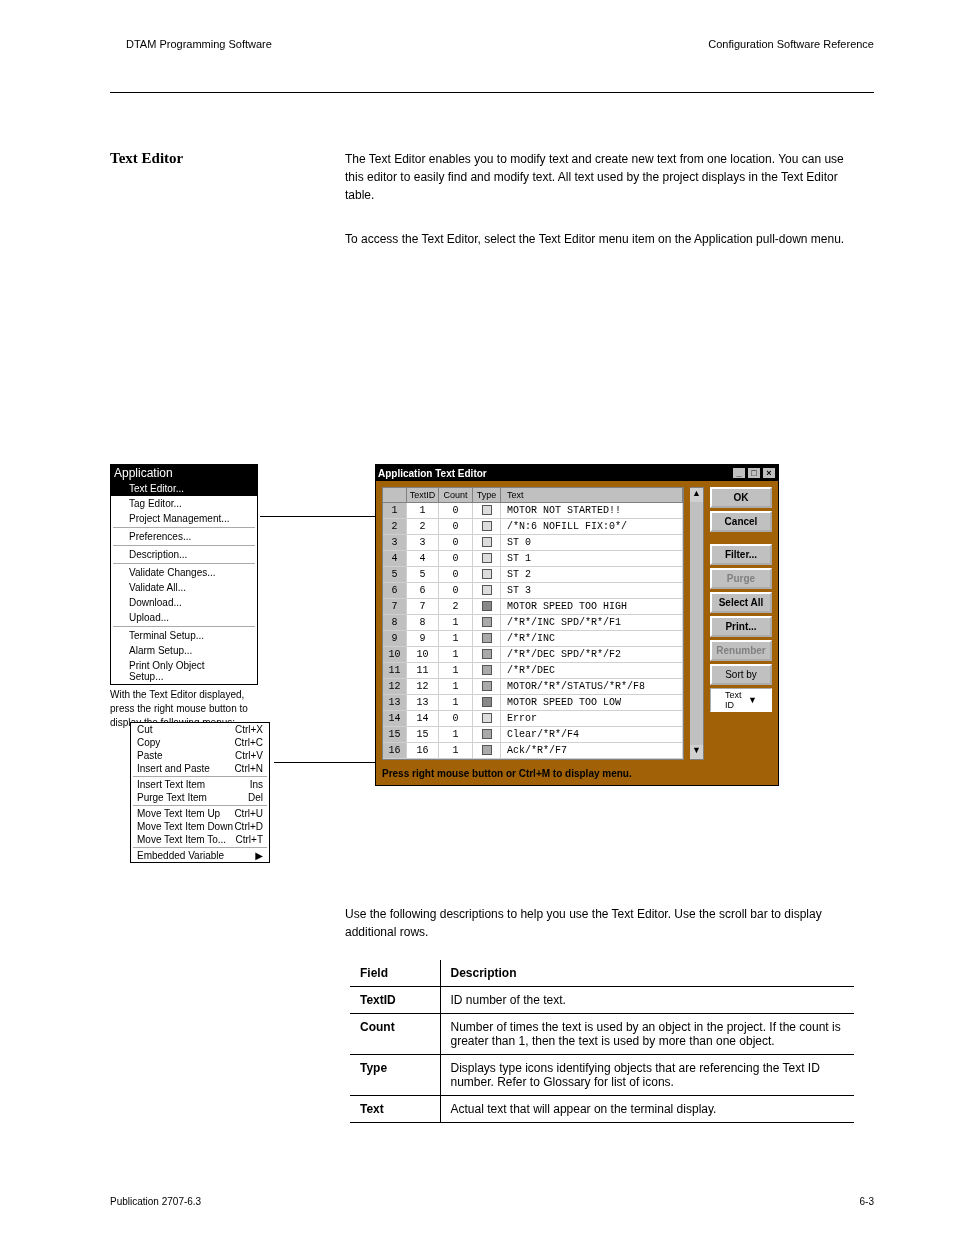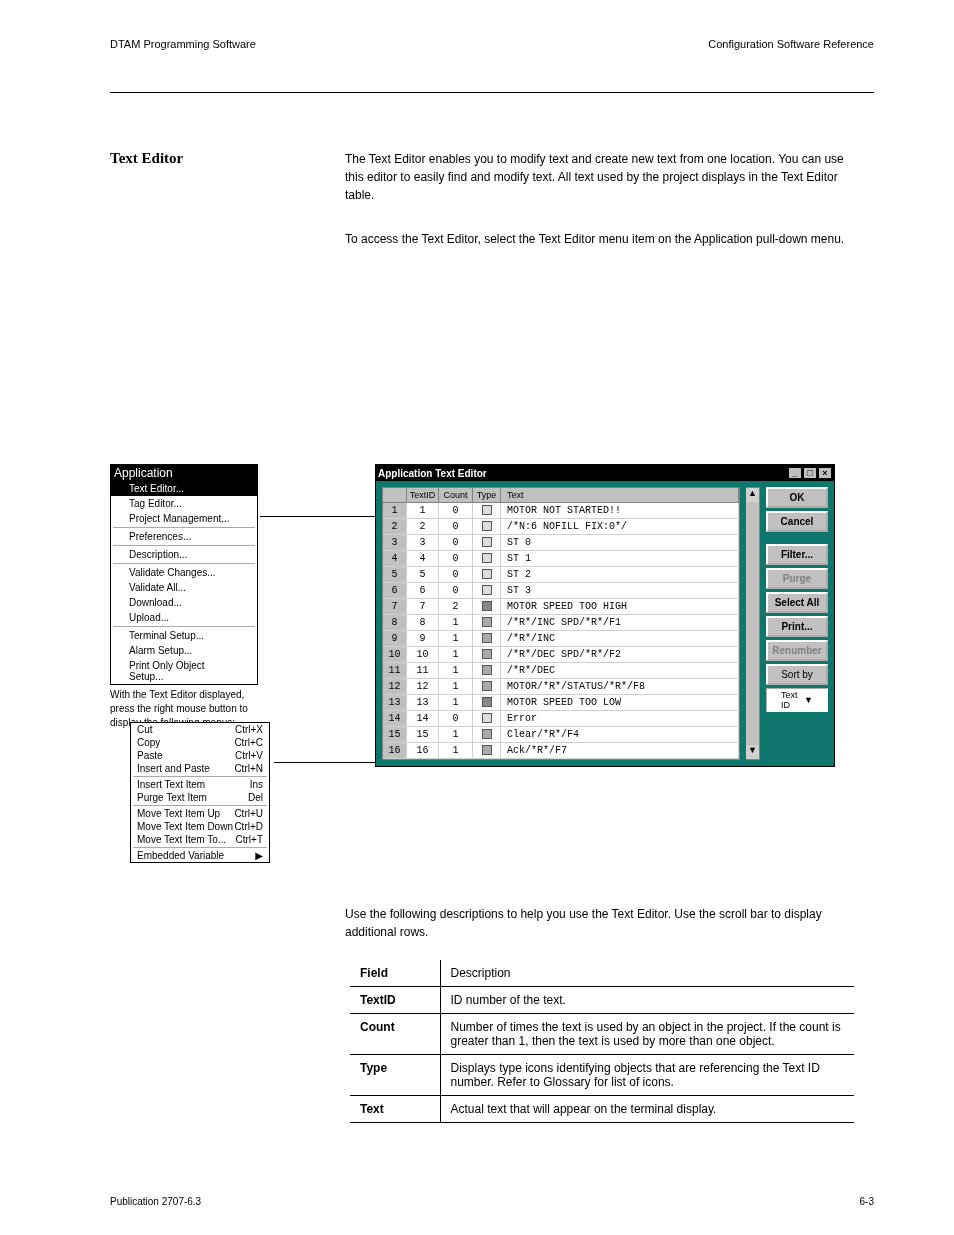--- a/index.html
+++ b/index.html
@@ -1,37 +1,37 @@
 <!DOCTYPE html>
 <html><head>
 <meta charset="utf-8">
 <style>
   *{box-sizing:border-box;margin:0;padding:0}
   html,body{width:954px;height:1235px;font-family:Arial,Helvetica,sans-serif;background:#fff;color:#000;position:relative}
-  .header{position:absolute;left:110px;top:38px;font-size:11px}
+  .header{position:absolute;left:126px;top:38px;font-size:11px}
   .hrule{position:absolute;left:110px;right:80px;height:1px;background:#000}
 
   .intro{position:absolute;left:345px;right:100px;font-size:12px;line-height:1.5}
 
   .bullet{position:absolute;left:110px;font-size:15px;font-weight:bold;color:#000;font-family:"Times New Roman",serif}
 
   
   .app-menu{position:absolute;left:110px;top:464px;width:148px;border:1px solid #000;background:#fff;font-size:10px;font-family:"MS Sans Serif",Arial,sans-serif}
   .app-menu .title{background:#000;color:#fff;padding:1px 3px;font-size:12px}
   .app-menu .hilite{background:#000;color:#fff;padding:2px 18px}
   .app-menu .item{padding:2px 18px}
   .app-menu .sep{border-top:1px solid #aaa;margin:1px 2px}
 
   
   .ctx-menu{position:absolute;left:130px;top:722px;width:140px;border:1px solid #000;background:#fff;font-size:10px;font-family:"MS Sans Serif",Arial,sans-serif}
   .ctx-menu .row{display:flex;justify-content:space-between;padding:1px 6px}
   .ctx-menu .sep{border-top:1px solid #aaa;margin:1px 2px}
 
   
-  .tewin{position:absolute;left:375px;top:464px;width:460px;border:1px solid #000;background:#0f766e;font-family:"MS Sans Serif",Arial,sans-serif}
+  .tewin{position:absolute;left:375px;top:464px;width:404px;border:1px solid #000;background:#a16207;font-family:"MS Sans Serif",Arial,sans-serif}
   .tewin .titlebar{display:flex;align-items:center;background:#000;color:#fff;font-size:10px;font-weight:bold;height:16px;padding:0 2px;justify-content:space-between}
   .tewin .titlebar .icons{display:flex;gap:1px}
   .tewin .titlebar .wib{width:14px;height:12px;background:#c0c0c0;border:1px solid #000;font-size:9px;text-align:center;line-height:10px;color:#000}
   .tewin .body{display:flex;padding:6px;gap:6px}
   .grid{background:#fff;border:1px solid #808080;flex:1;display:flex;flex-direction:column;font-size:9px}
   .ghead{display:flex;border-bottom:1px solid #808080}
   .ghead div{border-right:1px solid #808080;background:#c0c0c0;text-align:center;padding:2px 0;font-weight:normal}
   .grow{display:flex;border-bottom:1px solid #d0d0d0}
   .grow div{border-right:1px solid #d0d0d0;padding:1px 0;text-align:center;height:15px;line-height:13px;font-family:"Courier New",monospace;font-size:10px}
   .c-rowh{width:24px;background:#c0c0c0}
@@ -42,21 +42,21 @@
   .scroll{width:14px;background:#c0c0c0;border:1px solid #808080;border-left:none;display:flex;flex-direction:column;justify-content:space-between}
   .scroll .arrow{height:14px;text-align:center;font-size:9px;background:#d0d0d0}
   .btns{width:62px;display:flex;flex-direction:column;gap:3px}
   .btn{border:2px outset #fff;background:#c0c0c0;font-size:10px;text-align:center;padding:3px 0;font-weight:bold}
   .btn.disabled{color:#808080;font-weight:bold}
   .combo{border:1px inset #fff;background:#fff;font-size:9px;padding:1px 14px;display:flex;justify-content:space-between;align-items:center}
   .status{font-size:10px;font-weight:bold;padding:2px 6px 6px 6px}
 
   
   .dtable{position:absolute;left:350px;right:100px;border-collapse:collapse;font-size:12px}
-  .dtable th{text-align:left;font-weight:normal;padding:6px 10px;border-bottom:1px solid #000}
+  .dtable th{text-align:left;font-weight:bold;padding:6px 10px;border-bottom:1px solid #000}
   .dtable td{padding:6px 10px;vertical-align:top;border-bottom:1px solid #000}
   .dtable .fcol{width:90px;border-right:1px solid #000;font-weight:bold}
 
   
   .lead{position:absolute;height:1px;background:#000}
 
   .footer-pub{position:absolute;bottom:28px;left:110px;font-size:10px}
   .footer-pg{position:absolute;bottom:28px;right:80px;font-size:10px}
   
 
@@ -296,20 +296,21 @@
       <div class="btn">Select All</div>
       <div class="btn">Print...</div>
       <div class="btn disabled">Renumber</div>
       <div class="btn" style="font-weight:normal">Sort by</div>
       <div class="combo">
         <span>Text ID</span>
         <span>▼</span>
       </div>
     </div>
   </div>
+  <div class="status">Press right mouse button or Ctrl+M to display menu.</div>
 </div>
 
 <div class="intro" style="top:905px">Use the following descriptions to help you use the Text Editor. Use the scroll bar to display additional rows.</div>
 
 <table class="dtable" style="top:960px">
   <thead>
     <tr>
       <th class="fcol">Field</th>
       <th>Description</th>
     </tr>

